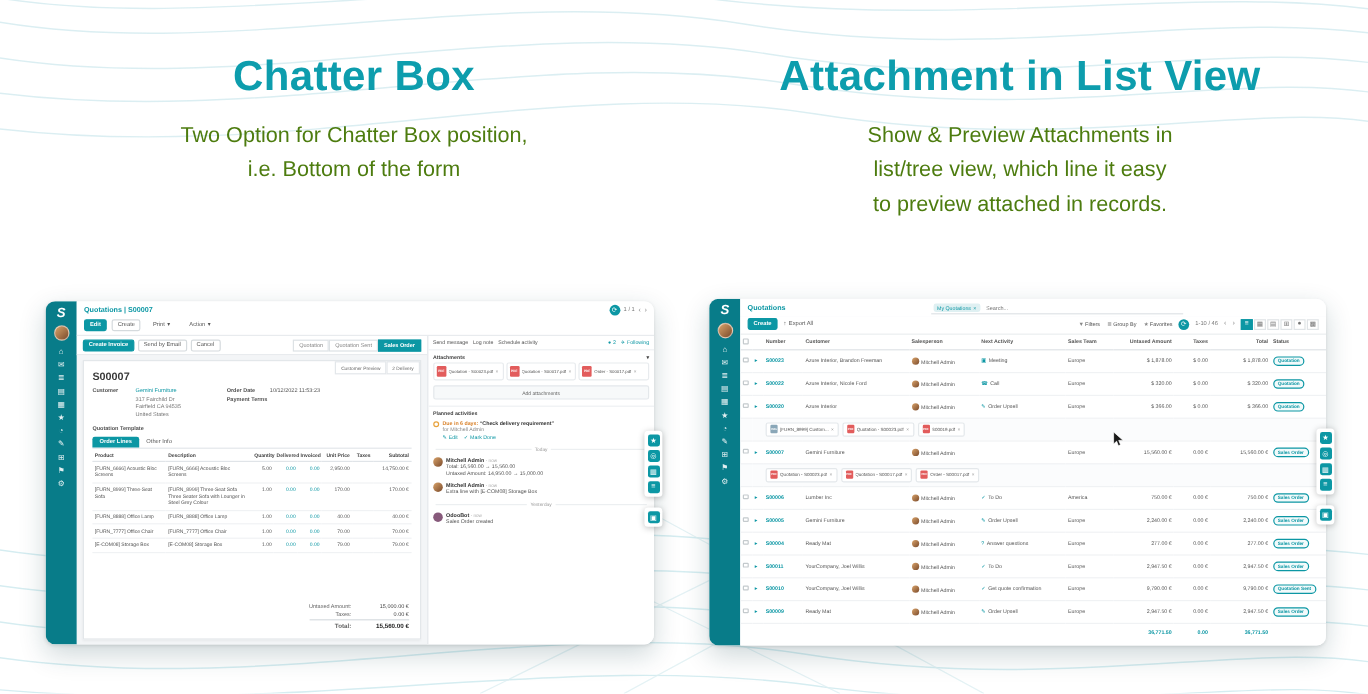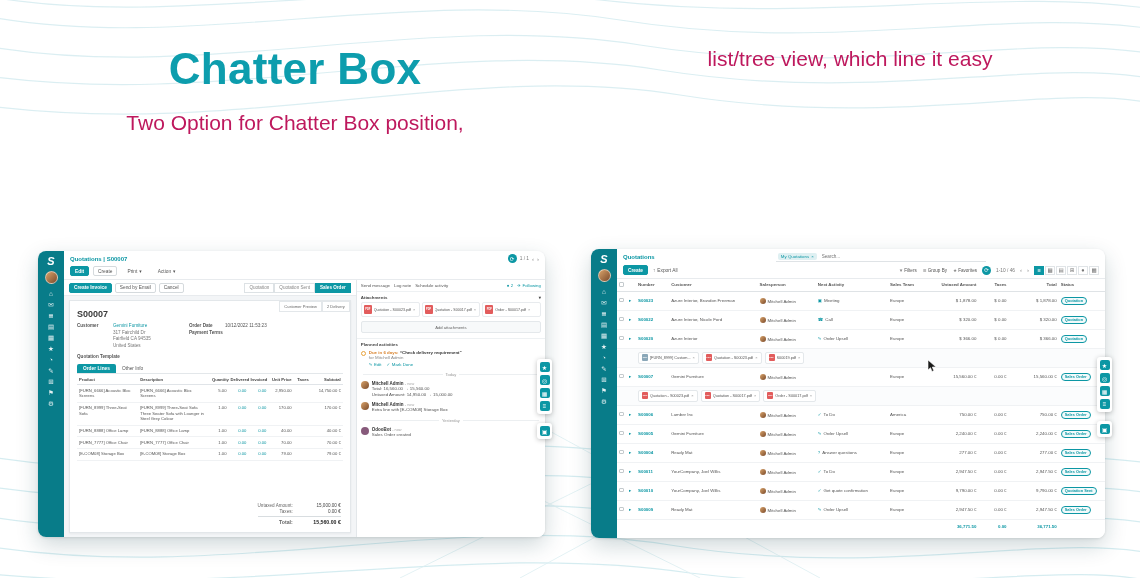--- a/index.html
+++ b/index.html
@@ -7,22 +7,22 @@
   body {
     width:1140px; height:578px; position:relative; overflow:hidden;
     background:#ffffff; font-family:"Liberation Sans", sans-serif; color:#333;
   }
   svg.waves { position:absolute; inset:0; z-index:0; }
 
   
   .feature { position:absolute; text-align:center; z-index:2; }
   #feat-left  { left:55px;  top:44px; width:480px; }
   #feat-right { left:600px; top:44px; width:500px; }
-  .feature h1 { margin:0 0 14px; font-size:44px; font-weight:800; color:#0d9dad; letter-spacing:.3px; }
-  .feature .sub div { font-size:21px; line-height:29px; color:#be185d; font-weight:500; }
+  .feature h1 { margin:0 0 14px; font-size:35px; font-weight:800; color:#0d9dad; letter-spacing:.3px; }
+  .feature .sub div { font-size:18px; line-height:29px; color:#4d7c0f; font-weight:500; }
 
   
   .card { position:absolute; z-index:2; font-size:5px; }
   #card-left  { left:38px;  top:251px; width:507px; height:286px; }
   #card-right { left:591px; top:249px; width:514px; height:289px; }
   .card-inner {
     width:100%; height:100%; display:flex; background:#fff; border-radius:8px; overflow:hidden;
     box-shadow:0 8px 22px rgba(15,60,70,.20), 0 1px 3px rgba(0,0,0,.10);
   }
   
@@ -186,26 +186,30 @@
     <path d="M520,415 L820,578"></path>
     <path d="M820,415 L520,578"></path>
   </g>
 </svg>
 
 <div class="feature" id="feat-left">
   <h1>Chatter Box</h1>
   <div class="sub">
 
   <div>Two Option for Chatter Box position,</div>
+      <div>i.e. Bottom of the form</div>
     </div>
 </div>
 <div class="feature" id="feat-right">
+  <h1>Attachment in List View</h1>
   <div class="sub">
 
+  <div>Show &amp; Preview Attachments in</div>
       <div>list/tree view, which line it easy</div>
+      <div>to preview attached in records.</div>
     </div>
 </div>
 
 <div class="card" id="card-left">
   <div class="card-inner">
     <aside class="sidebar">
       <div class="logo">S</div>
       <div class="avatar"></div>
       <div class="side-icons">
 

